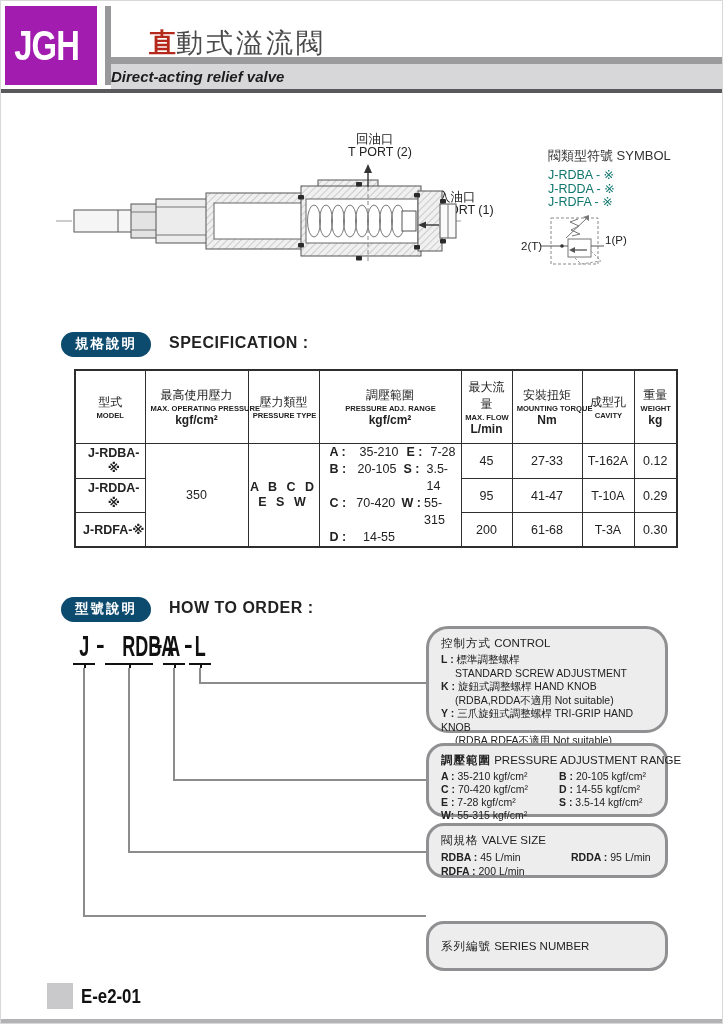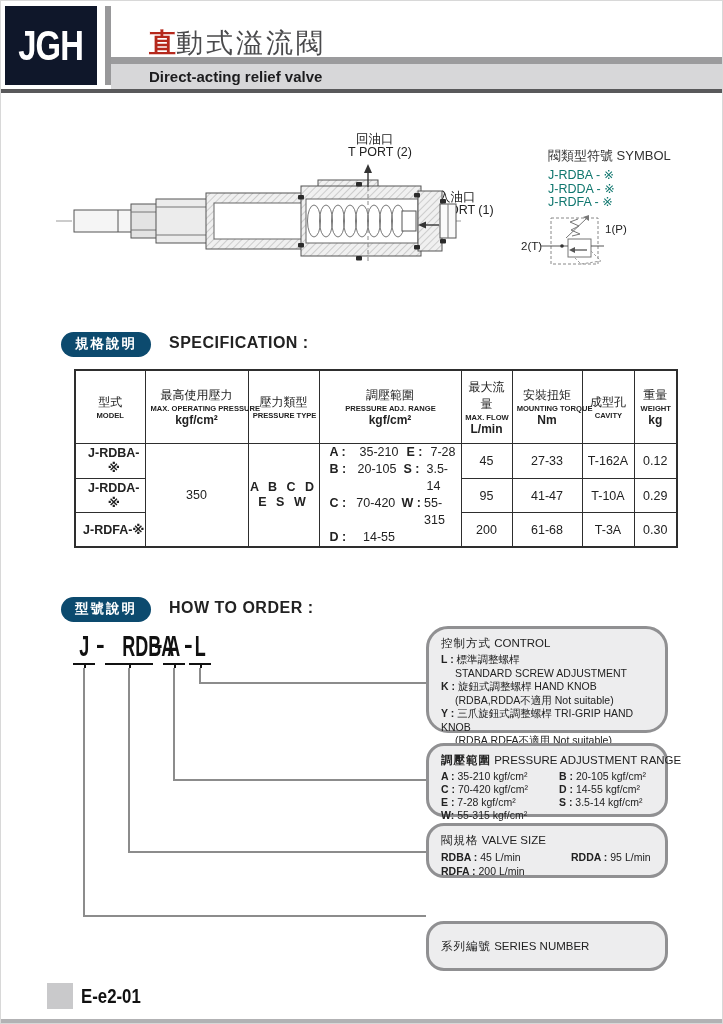--- a/index.html
+++ b/index.html
@@ -2,48 +2,48 @@
 <html><head>
 <meta charset="utf-8">
 <style>
   html,body{margin:0;padding:0;background:#fff;}
   #page{position:relative;width:723px;height:1024px;background:#ffffff;overflow:hidden;
         font-family:"Liberation Sans","DejaVu Sans",sans-serif;color:#222;
         border:1px solid #d8d8d8;box-sizing:border-box;}
   .abs{position:absolute;}
 
   
-  #logo-block{left:4px;top:5px;width:92px;height:79px;background:#0f172a;
-              display:flex;align-items:center;justify-content:center;}
+  #logo-block{left:4px;top:5px;width:92px;height:79px;background:#a21caf;
+              display:flex;align-items:center;justify-content:flex-start;}
   #logo-text{color:#fff;font-weight:900;font-size:42px;letter-spacing:-1px;
              transform:scaleX(.78);transform-origin:center;}
   #header-stripe{left:104px;top:5px;width:6px;height:79px;background:#98989a;}
   #page-title{left:148px;top:24px;font-size:27px;white-space:nowrap;}
   #title-accent{color:#b5281c;font-weight:700;}
   #title-rest{color:#4a4a4c;font-weight:400;letter-spacing:3px;}
   #title-bar{left:110px;top:56px;width:613px;height:7px;background:#9b9b9d;}
   #subtitle-bar{left:110px;top:63px;width:613px;height:25px;background:#d7d7d9;}
-  #subtitle-text{margin-left:38px;line-height:25px;font-weight:700;font-size:15px;color:#1c1c1e;}
+  #subtitle-text{line-height:25px;font-weight:700;font-size:15px;color:#1c1c1e;font-style:italic;}
   #header-divider{left:0;top:88px;width:723px;height:4px;background:#59595b;}
 
   
   .port-label{font-size:12.5px;color:#222;white-space:nowrap;}
   #t-port-zh{left:355px;top:130px;}
   #t-port-en{left:347px;top:144px;}
   #p-port-zh{left:437px;top:188px;}
   #p-port-en{left:428px;top:202px;}
   #valve-svg{left:55px;top:162px;}
 
   
   #symbol-title{left:547px;top:146px;font-size:13px;color:#333;white-space:nowrap;}
   #symbol-models{left:547px;top:168px;font-size:12.5px;color:#0f766e;line-height:13.5px;white-space:nowrap;}
   #symbol-svg{left:520px;top:212px;}
   .sym-port{font-size:11.5px;color:#222;}
   #sym-port-left{left:520px;top:239px;}
-  #sym-port-right{left:604px;top:222px;}
+  #sym-port-right{left:604px;top:233px;}
 
   
   .badge{background:#0c4a6e;color:#fff;font-weight:700;font-size:13.5px;
          padding:3px 14px 4px 14px;border-radius:13px;letter-spacing:2px;white-space:nowrap;text-align:right;}
   #spec-badge{left:60px;top:331px;}
   #spec-heading{left:168px;top:333px;font-weight:800;font-size:16px;letter-spacing:.5px;}
   #order-badge{left:60px;top:596px;}
   #order-heading{left:168px;top:598px;font-weight:800;font-size:16px;letter-spacing:.5px;}
 
   

